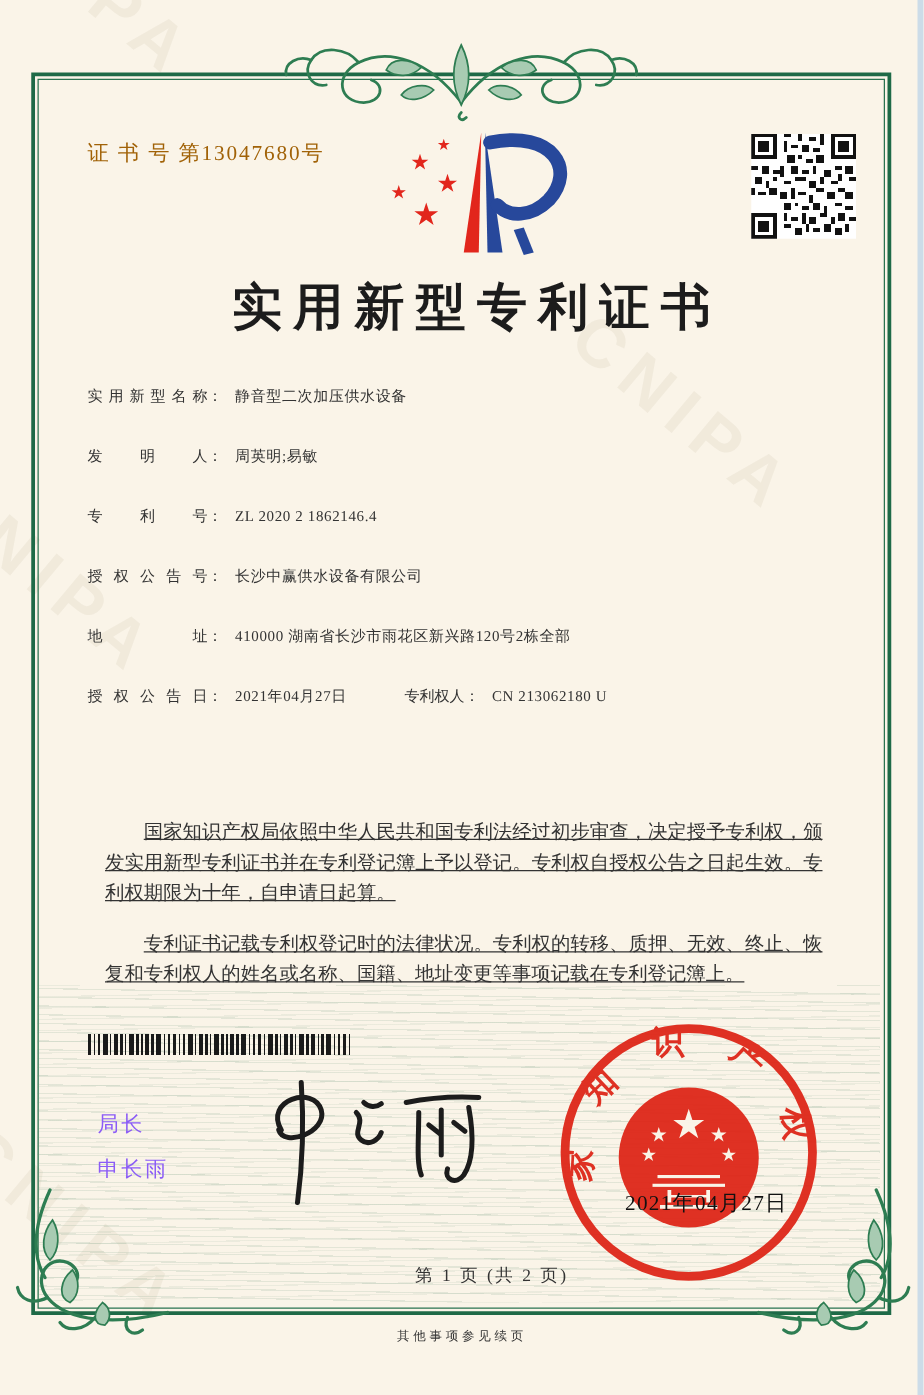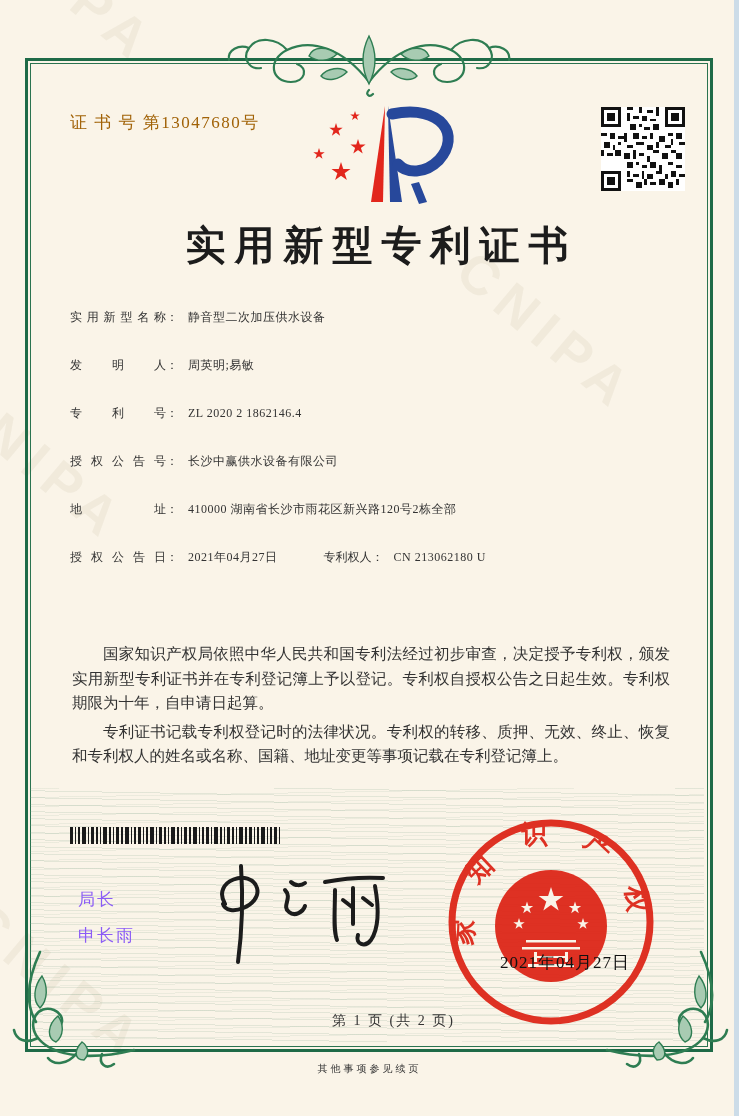--- a/index.html
+++ b/index.html
@@ -43,21 +43,21 @@
   .fields{position:absolute;left:70px;top:307px;width:610px;z-index:3;
           font-size:12px;color:#333;}
   .frow{margin-bottom:28px;line-height:20px;white-space:nowrap;}
   .flabel{display:inline-block;width:96px;text-align:justify;text-align-last:justify;vertical-align:top;}
   .fcolon{display:inline-block;}
   .fvalue{display:inline-block;margin-left:10px;letter-spacing:.5px;}
   .fvalue2-gap{display:inline-block;width:46px;}
 
   .paras{position:absolute;left:68px;top:638px;width:606px;z-index:3;
          font-size:15.5px;line-height:24.5px;color:#333;text-align:justify;}
-  .paras p{margin:4px;text-indent:2em;}
+  .paras p{margin:16px;text-indent:2em;text-decoration:underline;}
 
   .barcode{position:absolute;left:70px;top:827px;z-index:3;}
 
   .sig-block{position:absolute;left:78px;top:888px;z-index:3;font-size:17px;color:#8b5cf6;}
   .sig-block div{margin-bottom:13px;letter-spacing:2px;}
   .signature{position:absolute;left:185px;top:860px;z-index:4;}
 
   .seal{position:absolute;left:440px;top:816px;z-index:5;}
   .seal-ring-text{font-size:26px;font-weight:bold;letter-spacing:33px;fill:#dd2517;}
   .seal-date{position:absolute;left:455px;top:951px;width:220px;text-align:center;

